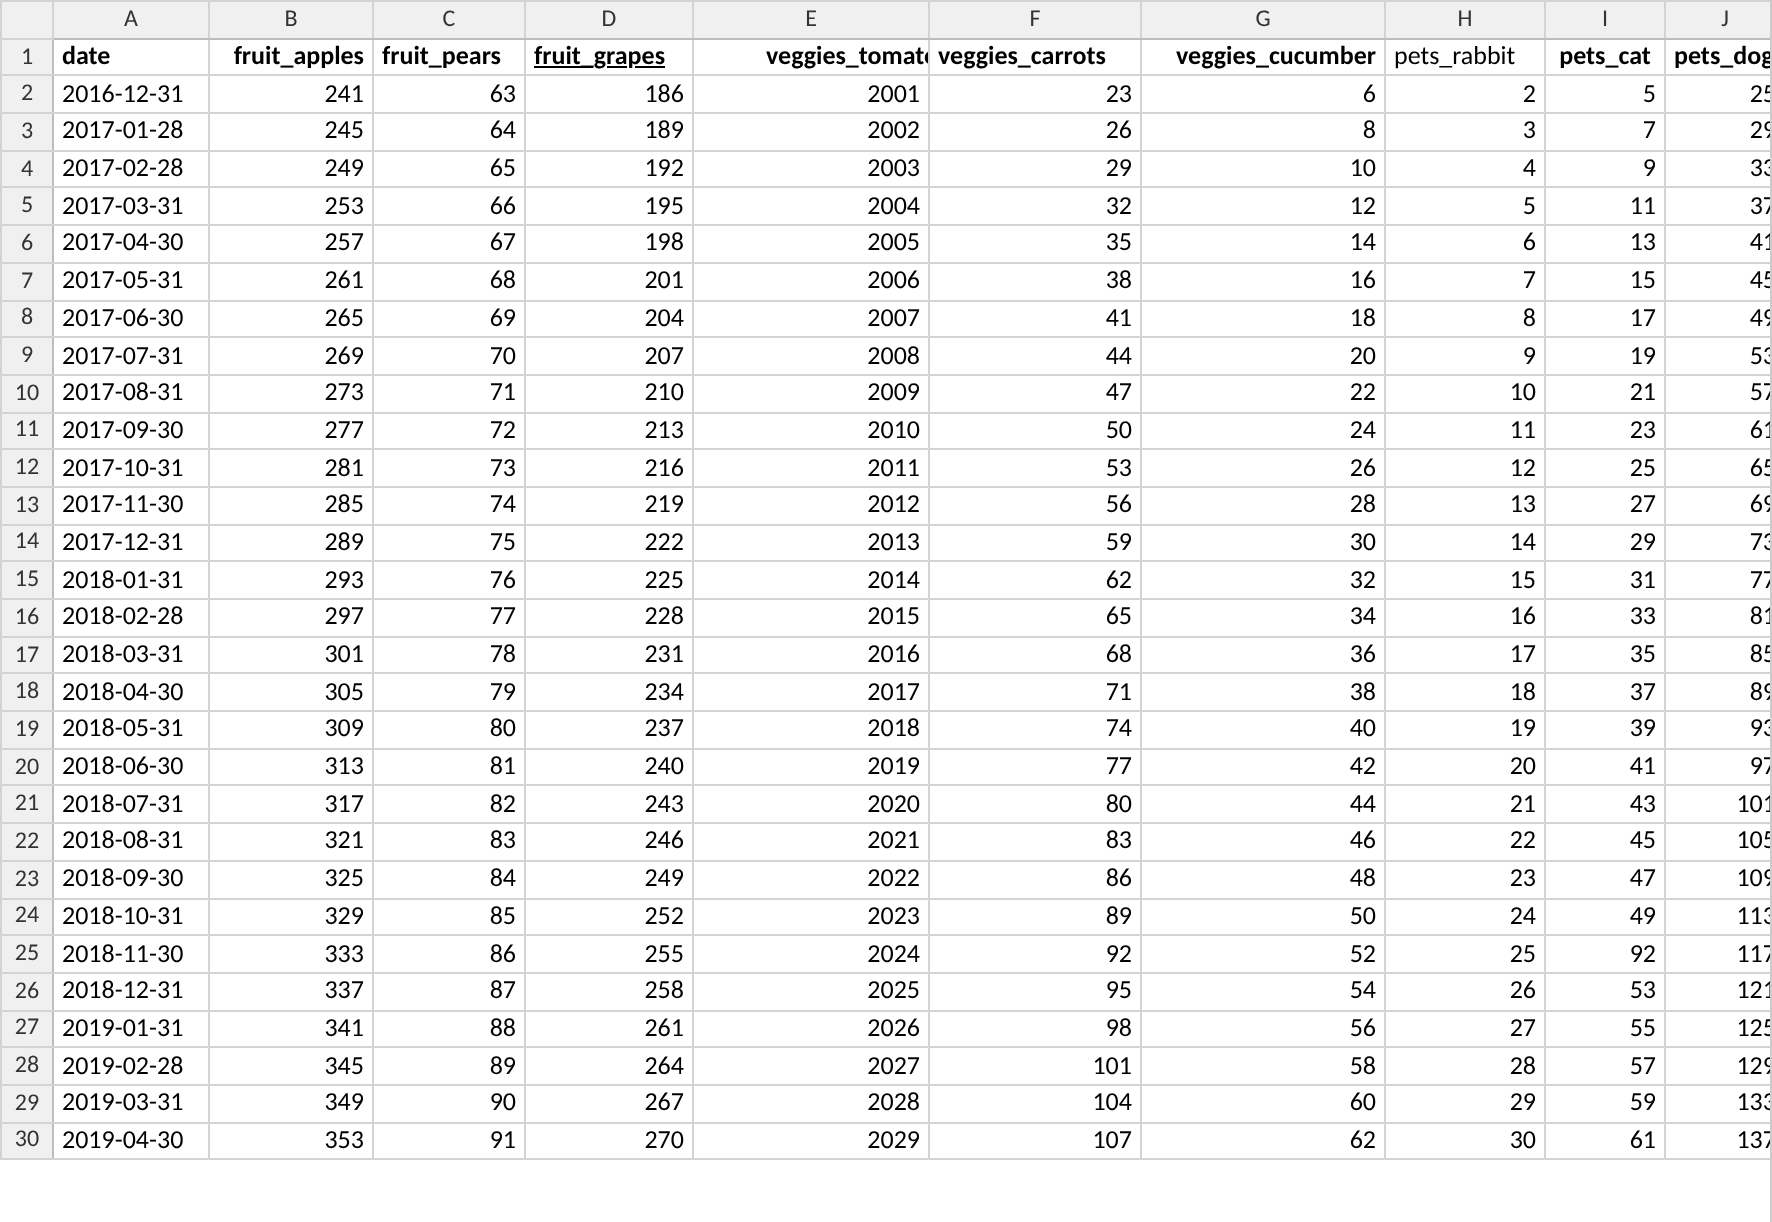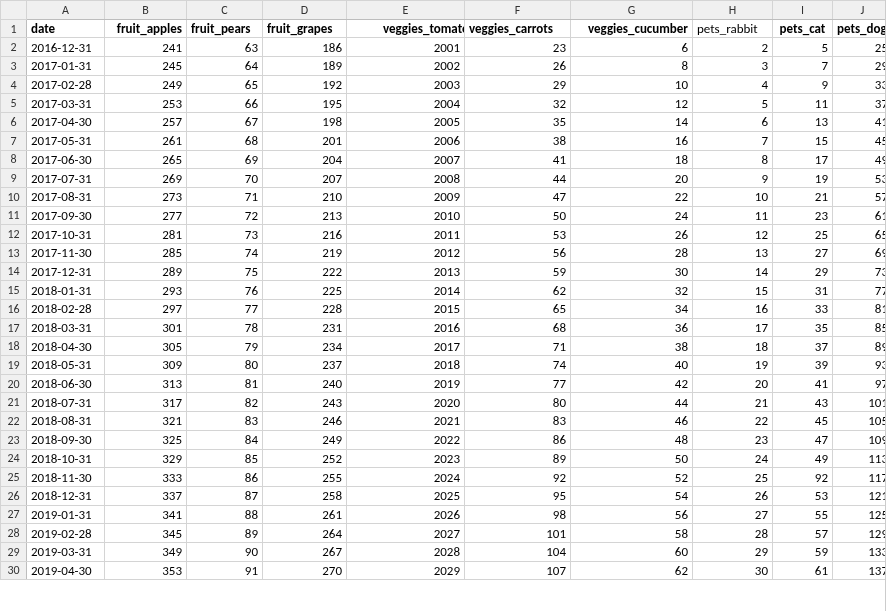--- a/index.html
+++ b/index.html
@@ -97,21 +97,21 @@
         <th class="col-head">I</th>
         <th class="col-head">J</th>
       </tr>
     </thead>
     <tbody id="grid-body">
         <tr class="header-row">
           <th class="row-head">1</th>
           <td class="text" style="font-weight: 700;">date</td>
           <td class="text" style="font-weight: 700; text-align: right;">fruit_apples</td>
           <td class="text" style="font-weight: 700; text-align: left;">fruit_pears</td>
-          <td class="text" style="font-weight: 700; text-align: left;">fruit_grapes</td>
+          <td class="text" style="font-weight: 700; text-align: left; text-decoration: underline;">fruit_grapes</td>
           <td class="text" style="font-weight: 700; text-align: left; padding-left: 36px;">veggies_tomatoes</td>
           <td class="text" style="font-weight: 700; text-align: left; margin-left: 24px;">veggies_carrots</td>
           <td class="text" style="font-weight: 700; text-align: right;">veggies_cucumber</td>
           <td class="text" style="font-weight: 400; text-align: left;">pets_rabbit</td>
           <td class="text" style="font-weight: 700; text-align: center;">pets_cat</td>
           <td class="text" style="font-weight: 700; text-align: left;">pets_dog</td>
         </tr>
         <tr>
           <th class="row-head">2</th>
           <td class="text">2016-12-31</td>
@@ -120,21 +120,21 @@
           <td class="num">186</td>
           <td class="num">2001</td>
           <td class="num">23</td>
           <td class="num">6</td>
           <td class="num">2</td>
           <td class="num">5</td>
           <td class="num">25</td>
         </tr>
         <tr>
           <th class="row-head">3</th>
-          <td class="text">2017-01-31</td>
+          <td class="text">2017-01-28</td>
           <td class="num">245</td>
           <td class="num">64</td>
           <td class="num">189</td>
           <td class="num">2002</td>
           <td class="num">26</td>
           <td class="num">8</td>
           <td class="num">3</td>
           <td class="num">7</td>
           <td class="num">29</td>
         </tr>

